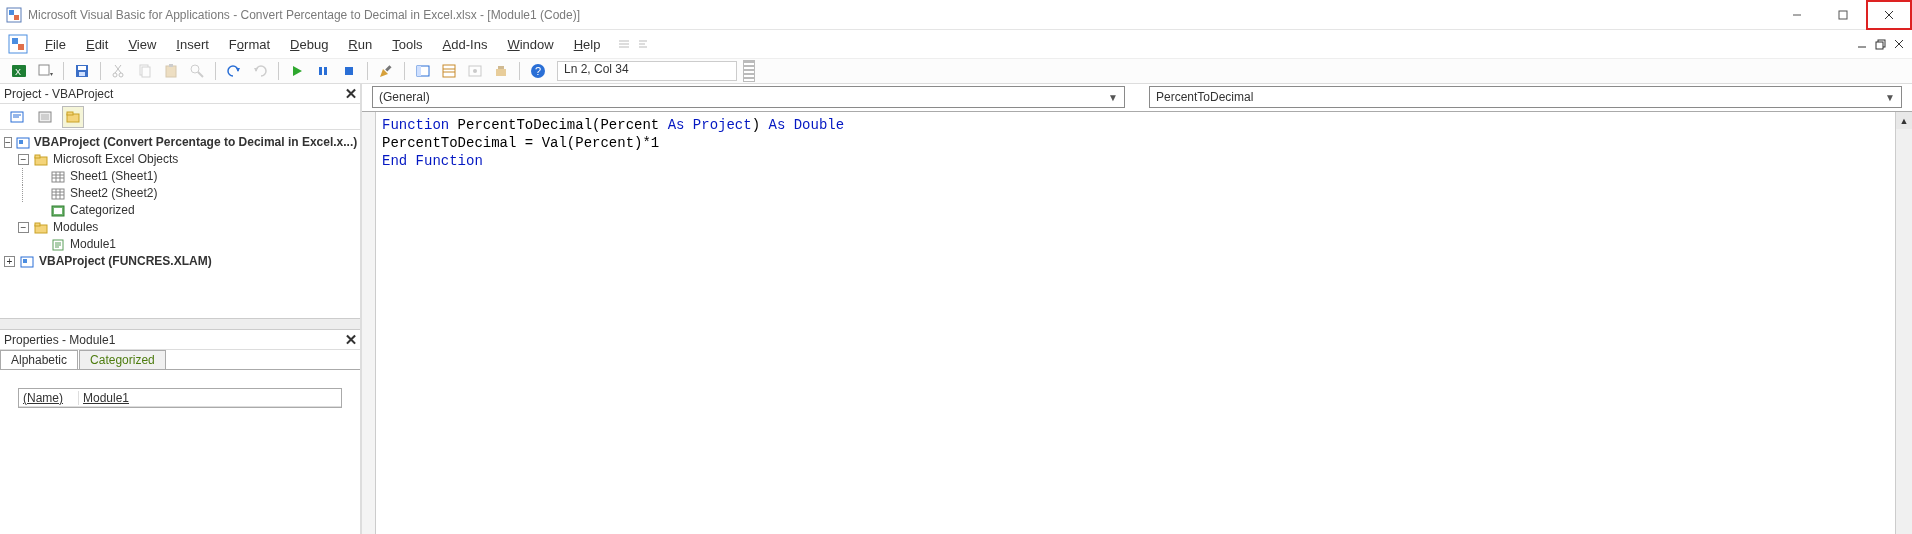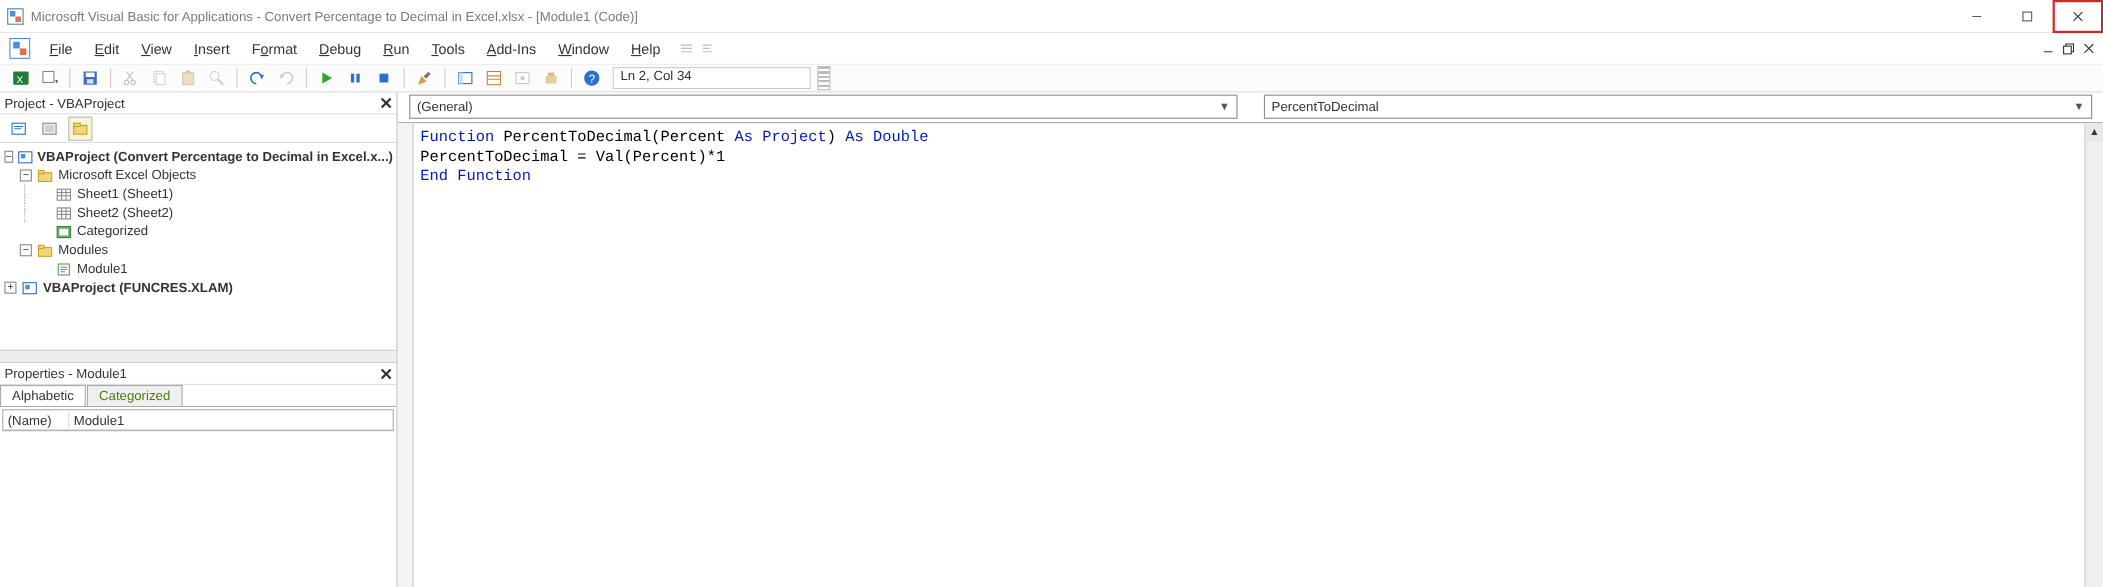--- a/index.html
+++ b/index.html
@@ -128,21 +128,21 @@
   .tree .bold { font-weight:bold; }
   .dotted-v { border-left: 1px dotted #999; }
 
   .hsplitter { height:12px; background:#eee; border-top:1px solid #ccc; border-bottom:1px solid #ccc; }
 
   .props-body { display:flex; flex-direction:column; flex:1; background:#fff; }
   .props-combo { margin:3px; border:1px solid #aaa; height:20px; display:flex; align-items:center; padding:0 4px; font-size:12px; justify-content:space-between; }
   .props-tabs { display:flex; border-bottom:1px solid #aaa; font-size:12px; }
   .props-tabs .tab { padding:2px 10px; border:1px solid #aaa; border-bottom:none; background:#fff; position:relative; top:0; margin-right:1px;}
   .props-tabs .tab.inactive { background:#f0f0f0; color:#4d7c0f; }
-  .props-grid { border:1px solid #aaa; margin:2px; }
+  .props-grid { border:1px solid #aaa; margin:18px;text-decoration:underline; }
   .props-grid .prow { display:flex; border-bottom:1px solid #ddd; height:18px; align-items:center; }
   .props-grid .prow .k { width:60px; padding:0 4px; border-right:1px solid #ddd; }
   .props-grid .prow .v { flex:1; padding:0 4px; }
 
   
   .codecol { flex:1; display:flex; flex-direction:column; border-left:2px solid #ddd; }
   .dropdowns { display:flex; gap:24px; padding:2px 10px 3px 10px; }
   .dd {
     flex:1; height:22px; border:1px solid #8a8a8a; display:flex; align-items:center;
     justify-content:space-between; padding:0 6px; font-size:12px; background:#fff;

